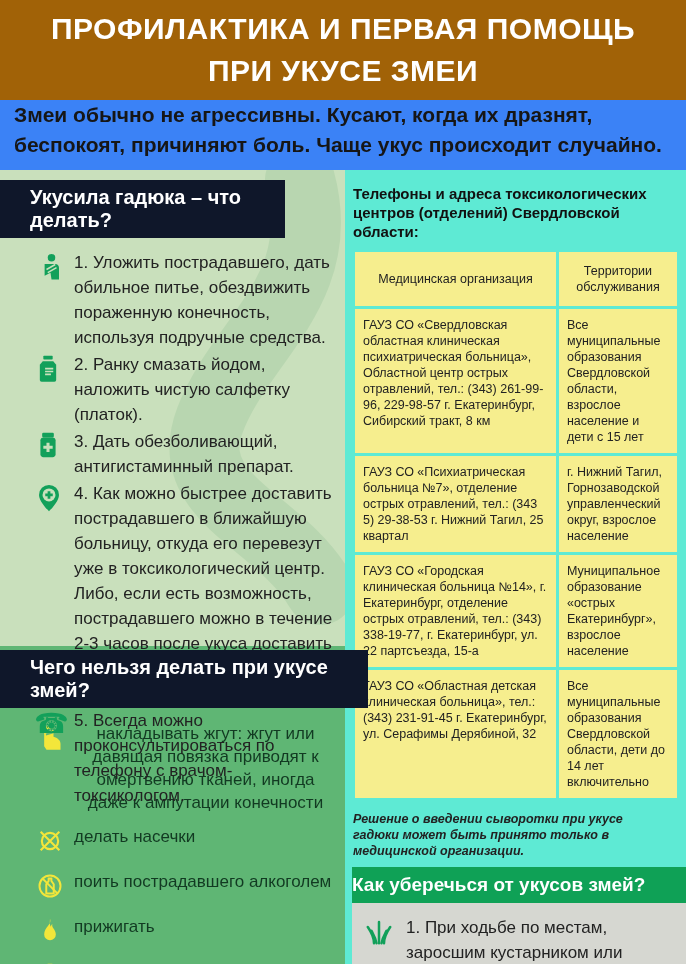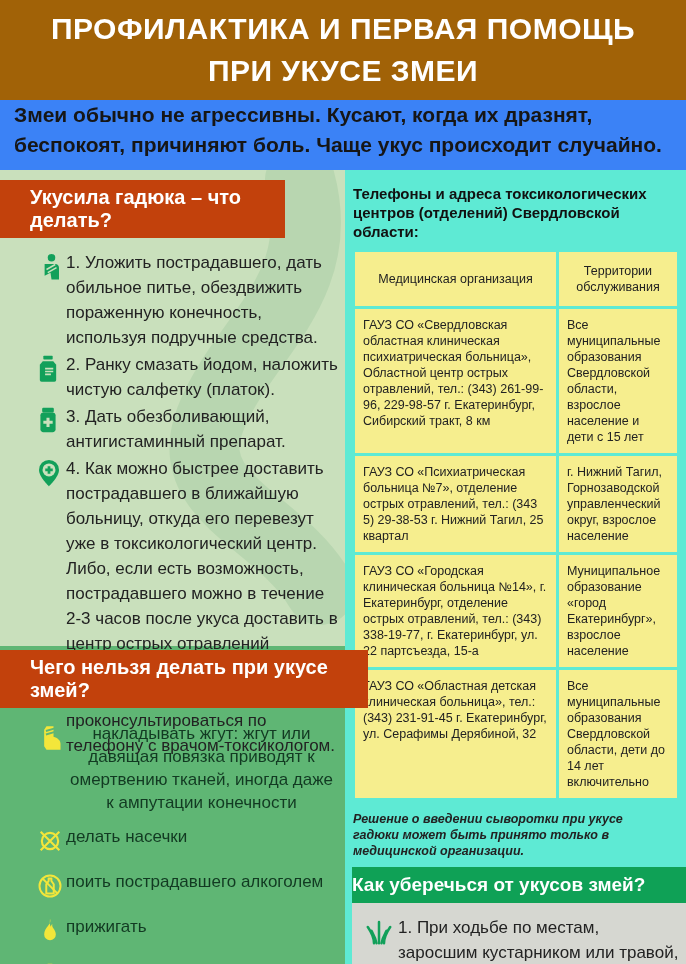--- a/index.html
+++ b/index.html
@@ -15,28 +15,28 @@
   .intro-band{height:70px;background:#3b82f6;flex:none;display:flex;align-items:flex-start;}
   .intro-band p{margin:0;padding:0 18px 0 14px;font-size:21px;font-weight:bold;color:#161616;line-height:30px;}
 
   
   .main{flex:1;display:flex;min-height:0;}
   .left-col{width:345px;flex:none;background:#c9e0bc;display:flex;flex-direction:column;position:relative;}
   .right-col{flex:1;background:#5eead4;display:flex;flex-direction:column;padding-left:7px;min-width:0;}
 
   .watermark{position:absolute;left:0;top:0;width:345px;height:470px;pointer-events:none;opacity:.45;}
 
-  .section-bar{background:#c2410c;color:#fff;font-weight:bold;font-size:20px;line-height:23px;
+  .section-bar{background:#0f172a;color:#fff;font-weight:bold;font-size:20px;line-height:23px;
     padding:6px 6px 6px 30px;box-sizing:border-box;position:relative;z-index:2;}
   .bar-first-aid{margin-top:10px;width:285px;}
   .bar-prohibit{width:368px;margin-top:4px;}
 
   .fa-area{height:476px;flex:none;position:relative;z-index:1;}
   .fa-list{padding:12px 6px 0 34px;}
-  .item{display:flex;margin-bottom:2px;}
+  .item{display:flex;gap:8px;margin-bottom:2px;}
   .item .ic{flex:none;width:32px;padding-top:2px;}
   .item .tx{font-size:17px;line-height:25px;color:#222;}
 
   .proh-area{flex:1;background:#5fb674;}
   .proh-list{padding:14px 8px 0 34px;}
   .proh-list .item{margin-bottom:11px;text-align:center;}
   .proh-list .tx{font-size:17px;line-height:23px;color:#123a22;}
 
   .phone-glyph{font-size:28px;line-height:28px;color:#12a05a;}
 
@@ -204,21 +204,21 @@
           <tr>
             <td>ГАУЗ СО «Свердловская областная клиническая психиатрическая больница», Областной центр острых отравлений, тел.: (343) 261-99-96, 229-98-57 г. Екатеринбург, Сибирский тракт, 8 км</td>
             <td>Все муниципальные образования Свердловской области, взрослое население и дети с 15 лет</td>
           </tr>
           <tr>
             <td>ГАУЗ СО «Психиатрическая больница №7», отделение острых отравлений, тел.: (343 5) 29-38-53 г. Нижний Тагил, 25 квартал</td>
             <td>г. Нижний Тагил, Горнозаводской управленческий округ, взрослое население</td>
           </tr>
           <tr>
             <td>ГАУЗ СО «Городская клиническая больница №14», г. Екатеринбург, отделение острых отравлений, тел.: (343) 338-19-77, г. Екатеринбург, ул. 22 партсъезда, 15-а</td>
-            <td>Муниципальное образование «город Екатеринбург», взрослое население</td>
+            <td>Муниципальное образование «острых Екатеринбург», взрослое население</td>
           </tr>
           <tr>
             <td>ГАУЗ СО «Областная детская клиническая больница», тел.: (343) 231-91-45 г. Екатеринбург, ул. Серафимы Дерябиной, 32</td>
             <td>Все муниципальные образования Свердловской области, дети до 14 лет включительно</td>
           </tr>
         </tbody>
       </table>
 
       <div class="serum-note">Решение о введении сыворотки при укусе гадюки может быть принято только в медицинской организации.</div>
 

